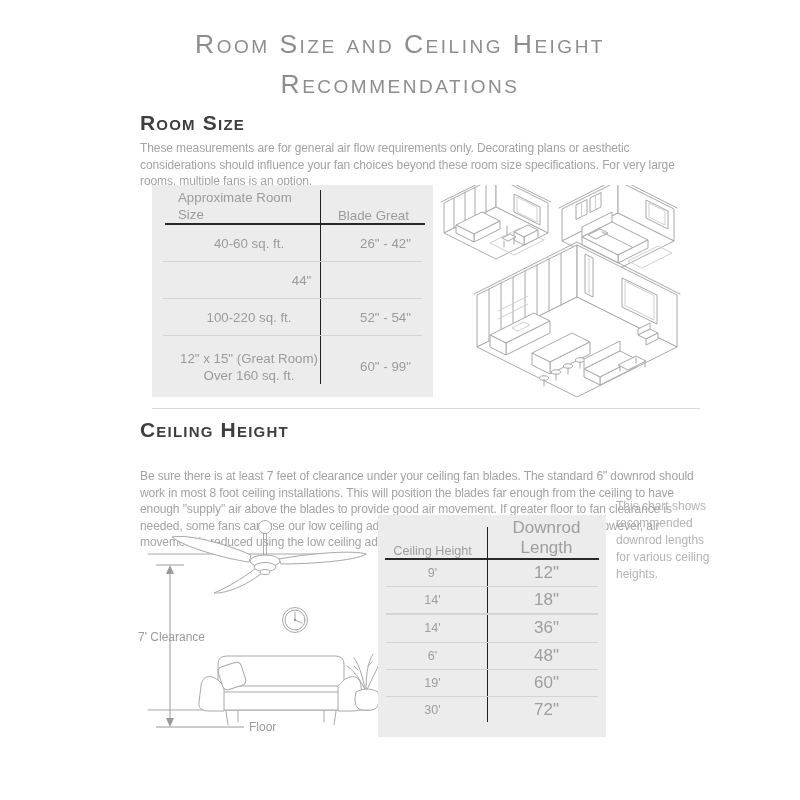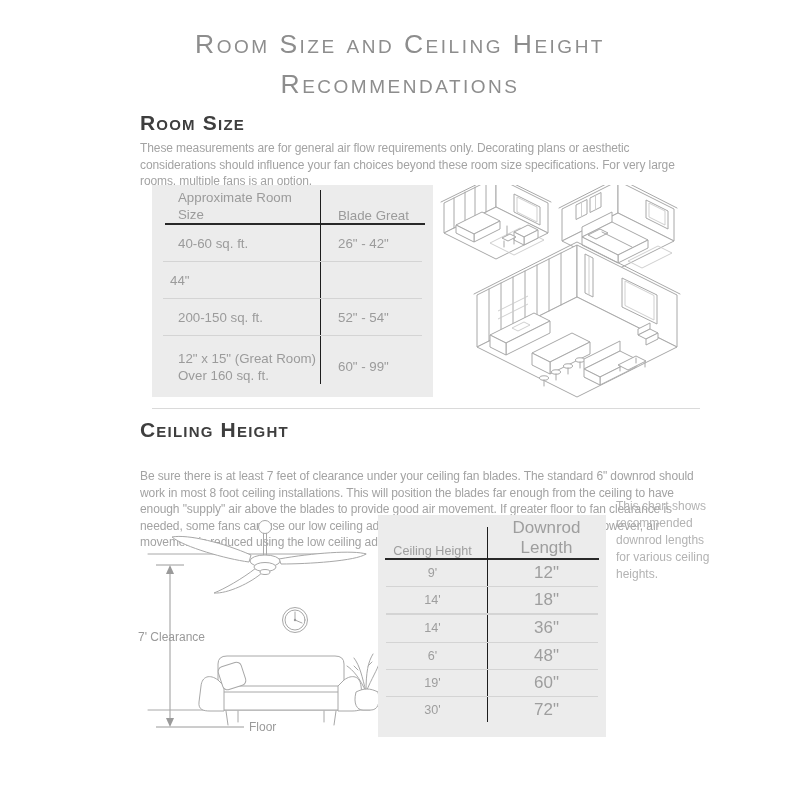--- a/index.html
+++ b/index.html
@@ -54,21 +54,21 @@
 
   .col-divider { position:absolute; width:1.2px; background:#1e1e1e; }
   .t1 .col-divider { left:168px; top:5px; bottom:13px; }
   .t2 .col-divider { left:109px; top:12px; bottom:15px; }
 
   .t-body { position:absolute; left:0; right:0; bottom:0; display:flex; flex-direction:column; }
   .t1 .t-body { top:40px; }
   .t2 .t-body { top:45px; padding-bottom:14px; }
 
   .t-row { display:flex; align-items:center; }
-  .t1 .t-row { height:36px; }
+  .t1 .t-row { height:36px;text-align:center; }
   .t1 .t-row.tall { flex:1; }
   .t2 .t-row { flex:1; }
 
   .rsep { height:1px; background:#d4d4d4; flex:none; }
   .t1 .rsep { margin:0 11px; }
   .t2 .rsep { margin:0 8px; }
 
   .t1 .c1 { width:168px; padding-left:26px; box-sizing:border-box;
             color:#9b9b9b; font-size:13.3px; line-height:17px; white-space:pre-line; }
   .t1 .c2 { flex:1; padding-left:18px; color:#9b9b9b; font-size:13.3px; }
@@ -117,21 +117,21 @@
       <div class="t-row">
         <div class="c1">40-60 sq. ft.</div>
         <div class="c2">26" - 42"</div>
       </div>
       <div class="rsep"></div>
       <div class="t-row">
         <div class="c2">44"</div>
       </div>
       <div class="rsep"></div>
       <div class="t-row">
-        <div class="c1">200-150 sq. ft.</div>
+        <div class="c1">100-220 sq. ft.</div>
         <div class="c2">52" - 54"</div>
       </div>
       <div class="rsep"></div>
       <div class="t-row tall">
         <div class="c1">12" x 15" (Great Room)
 Over 160 sq. ft.</div>
         <div class="c2">60" - 99"</div>
       </div>
     </div>
   </div>

